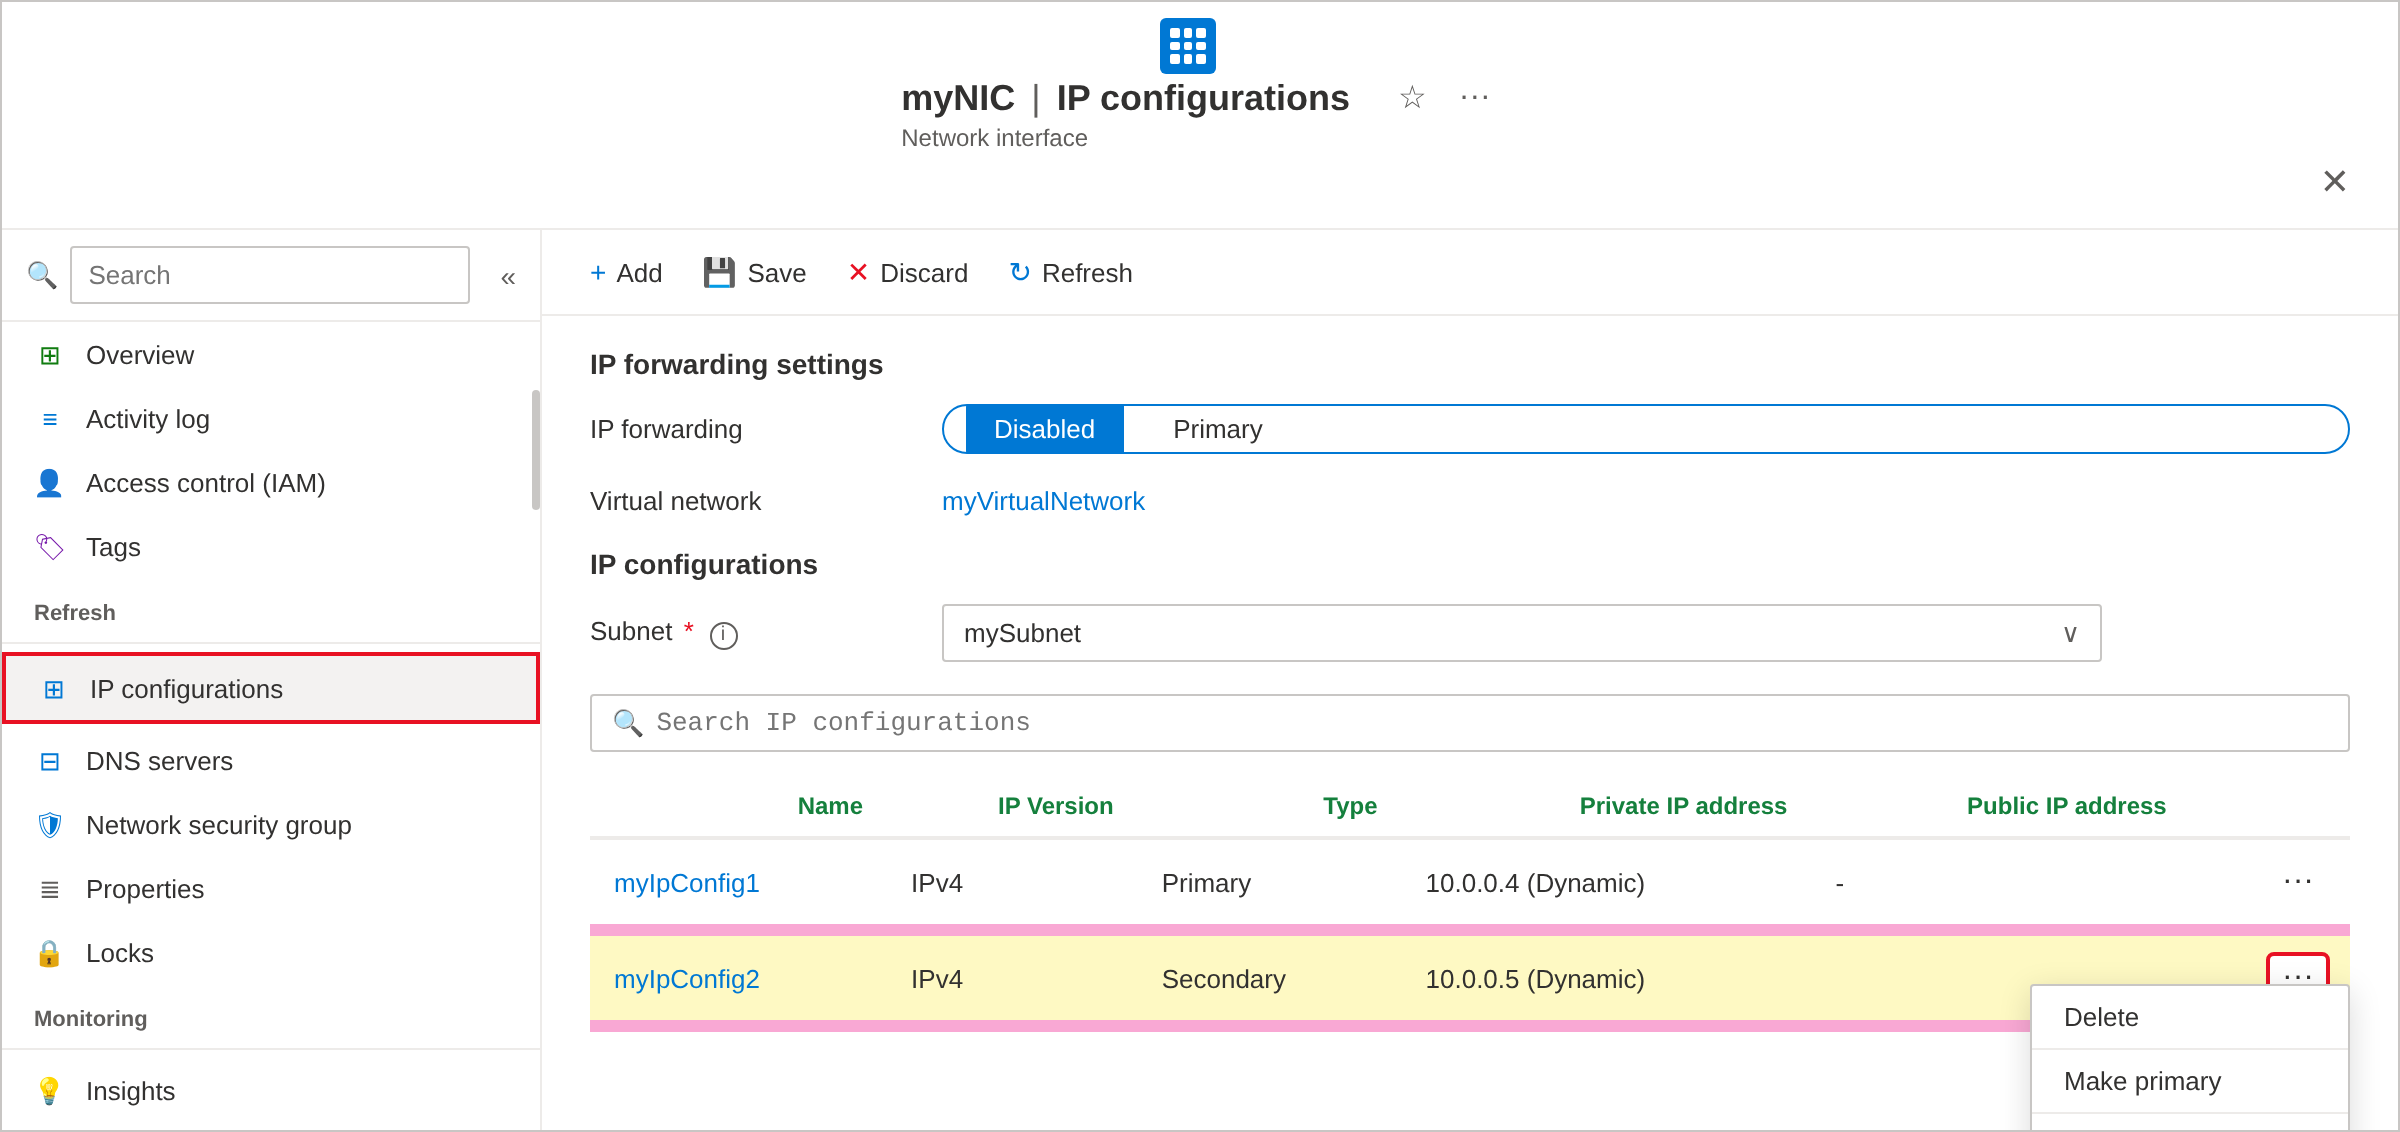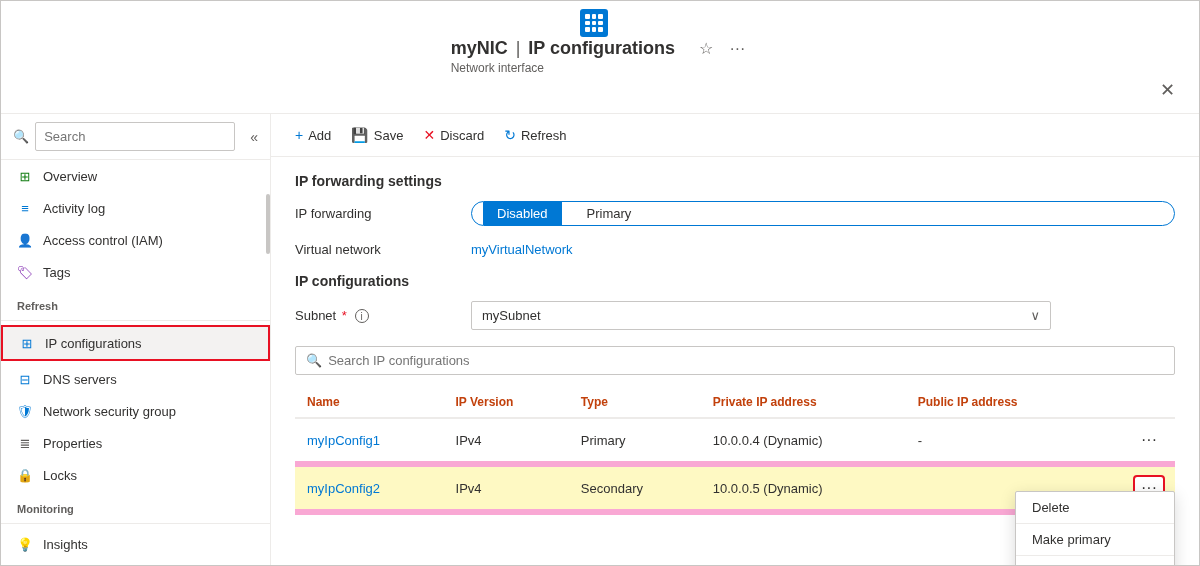--- a/index.html
+++ b/index.html
@@ -170,28 +170,28 @@
     .dropdown-arrow { color: #605e5c; }
 
     
     .ip-config-section { margin-top: 8px; }
     .ip-search-box {
       display: flex; align-items: center; gap: 6px;
       border: 1px solid #c8c6c4; border-radius: 2px; padding: 6px 10px;
       margin-bottom: 12px; width: 100%;
     }
     .ip-search-box input {
-      border: none; outline: none; font-size: 13px; width: 100%; color: #605e5c;
+      border: none; outline: none; font-size: 13px; width: 100%; color: #605e5c; font-family: Liberation Mono, monospace;
     }
 
     
     .ip-table { width: 100%; border-collapse: collapse; }
     .ip-table th {
-      text-align: left; padding: 8px 12px;
-      font-size: 12px; font-weight: 600; color: #c2410c;
+      text-align: right; padding: 8px 12px;
+      font-size: 12px; font-weight: 600; color: #15803d;
       border-bottom: 2px solid #edebe9;
     }
     .ip-table td {
       padding: 10px 12px; font-size: 13px; border-bottom: 6px solid #f9a8d4;
       color: #323130;
     }
     .ip-table tr.highlighted td { background: #fef9c3; }
     .row-actions { text-align: right; position: relative; }
     .ellipsis-btn {
       background: none; border: none; cursor: pointer; font-size: 16px; color: #323130;

